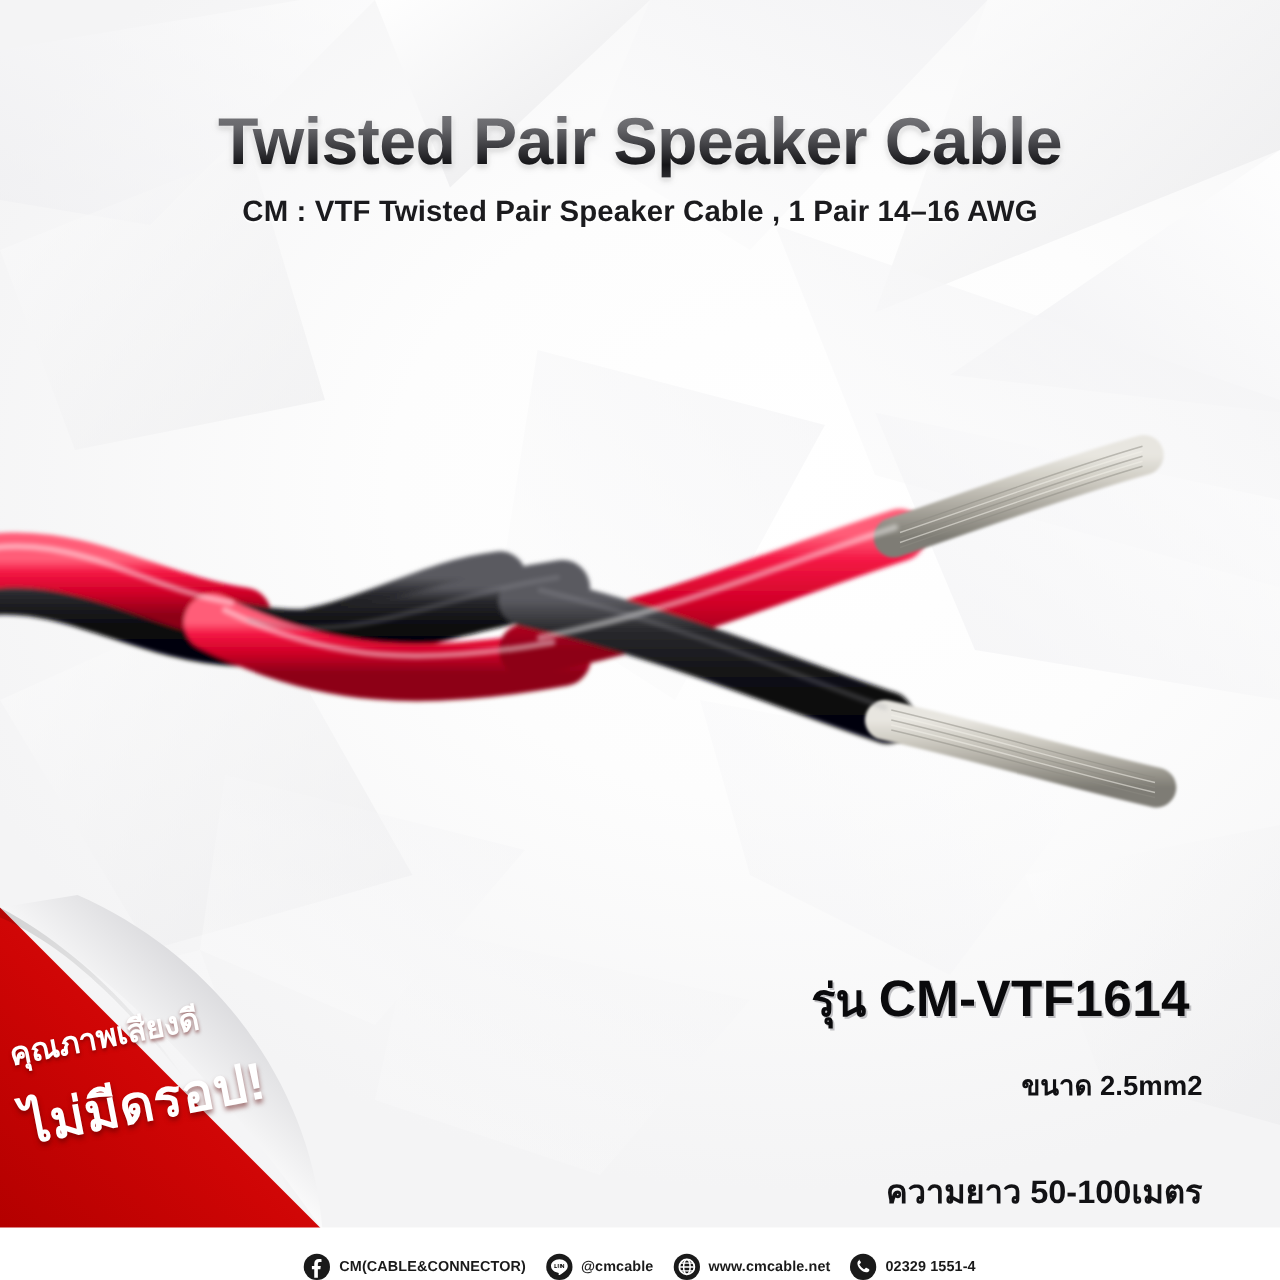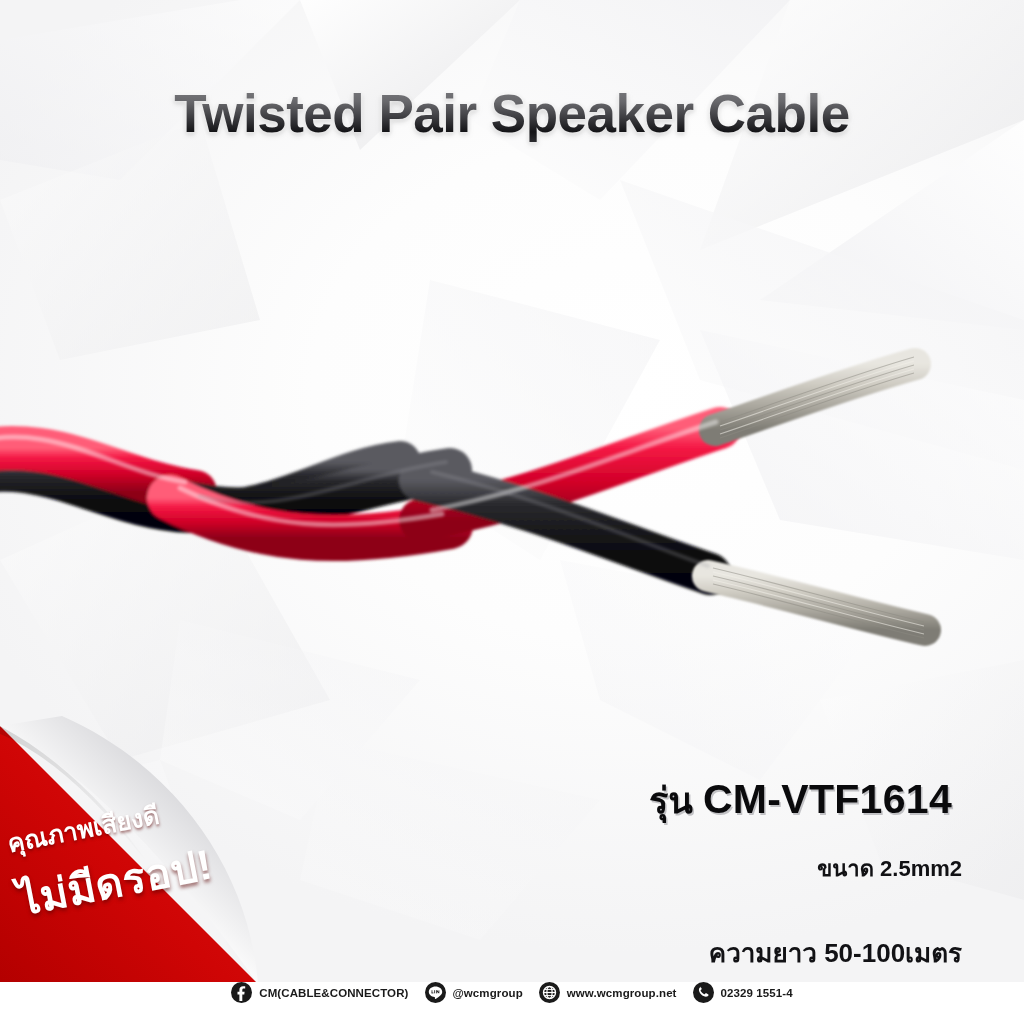--- a/index.html
+++ b/index.html
@@ -146,21 +146,21 @@
   }
 
   
   .footer {
     position: absolute;
     left: 0; right: 0;
     bottom: 0;
     height: 42px;
     background: #ffffff;
     display: flex;
-    align-items: flex-start;
+    align-items: flex-end;
     justify-content: center;
     gap: 16px;
     z-index: 6;
   }
   .contact {
     display: flex;
     align-items: center;
     gap: 7px;
     white-space: nowrap;
   }
@@ -217,20 +217,21 @@
       <polygon points="180,620 420,680 300,820 160,760" fill="url(#fg2)" opacity="0.4"></polygon>
       <polygon points="560,560 880,620 760,780 600,700" fill="url(#fg3)" opacity="0.35"></polygon>
       <polygon points="820,700 1024,660 1024,900 880,860" fill="url(#fg1)" opacity="0.35"></polygon>
       <polygon points="330,740 600,800 480,940 300,880" fill="url(#fg2)" opacity="0.3"></polygon>
       <polygon points="0,800 160,760 240,980 0,980" fill="url(#fg3)" opacity="0.3"></polygon>
     </svg>
   </div>
 
   <div class="title-block">
     <h1 class="main-title">Twisted Pair Speaker Cable</h1>
+    <p class="sub-title">CM : VTF Twisted Pair Speaker Cable , 1 Pair 14–16 AWG</p>
   </div>
 
   <div class="cable-art">
     <svg viewBox="0 0 1060 330" preserveAspectRatio="none">
       <defs>
         <linearGradient id="redWire" x1="0" y1="0" x2="0" y2="1">
           <stop offset="0%" stop-color="#ff5d78"></stop>
           <stop offset="22%" stop-color="#f41744"></stop>
           <stop offset="60%" stop-color="#d00027"></stop>
           <stop offset="100%" stop-color="#8d0018"></stop>
@@ -357,34 +358,34 @@
           <path d="M10.5 4.4c-3.7 0-6.7 2.4-6.7 5.4 0 2.7 2.4 4.9 5.6 5.3.2 0 .5.2.6.4.1.2 0 .5 0 .5l-.1.6c0 .2-.1.7.6.4.7-.3 3.9-2.3 5.3-3.9 1-1 1.4-2.1 1.4-3.3 0-3-3-5.4-6.7-5.4z" fill="#ffffff"></path>
           <g fill="#1a1a1a">
             <rect x="6.6" y="8.2" width="0.75" height="3.1"></rect>
             <rect x="6.6" y="10.6" width="1.9" height="0.72"></rect>
             <rect x="9.2" y="8.2" width="0.75" height="3.1"></rect>
             <rect x="10.9" y="8.2" width="0.72" height="3.1"></rect>
             <polygon points="11.6,8.2 12.3,8.2 13.6,10.1 13.6,8.2 14.3,8.2 14.3,11.3 13.6,11.3 12.3,9.5 12.3,11.3 11.6,11.3"></polygon>
           </g>
         </svg>
       </span>
-      <span class="clabel">@wcmgroup</span>
+      <span class="clabel">@cmcable</span>
     </div>
 
     <div class="contact">
       <span class="cicon">
         <svg width="21" height="21" viewBox="0 0 21 21">
           <circle cx="10.5" cy="10.5" r="6" fill="none" stroke="#ffffff" stroke-width="1.4"></circle>
           <ellipse cx="10.5" cy="10.5" rx="2.6" ry="6" fill="none" stroke="#ffffff" stroke-width="1.2"></ellipse>
           <line x1="4.6" y1="10.5" x2="16.4" y2="10.5" stroke="#ffffff" stroke-width="1.2"></line>
           <line x1="5.6" y1="7.4" x2="15.4" y2="7.4" stroke="#ffffff" stroke-width="1"></line>
           <line x1="5.6" y1="13.6" x2="15.4" y2="13.6" stroke="#ffffff" stroke-width="1"></line>
         </svg>
       </span>
-      <span class="clabel">www.wcmgroup.net</span>
+      <span class="clabel">www.cmcable.net</span>
     </div>
 
     <div class="contact">
       <span class="cicon">
         <svg width="21" height="21" viewBox="0 0 21 21">
           <path d="M7.7 5.2c-.5 0-1 .3-1.3.8-.7 1.1-.6 2.6.2 4.2.8 1.6 2.3 3.1 3.9 3.9 1.6.8 3.1.9 4.2.2.5-.3.8-.8.8-1.3 0-.3-.2-.6-.5-.8l-1.6-.9c-.4-.2-.8-.1-1.1.2l-.6.7c-.2.2-.4.2-.6.1-.7-.4-1.4-.9-2-1.5-.6-.6-1.1-1.3-1.5-2-.1-.2-.1-.4.1-.6l.7-.6c.3-.3.4-.7.2-1.1l-.9-1.6c-.2-.3-.5-.5-.8-.5z" fill="#ffffff"></path>
         </svg>
       </span>
       <span class="clabel">02329 1551-4</span>
     </div>

